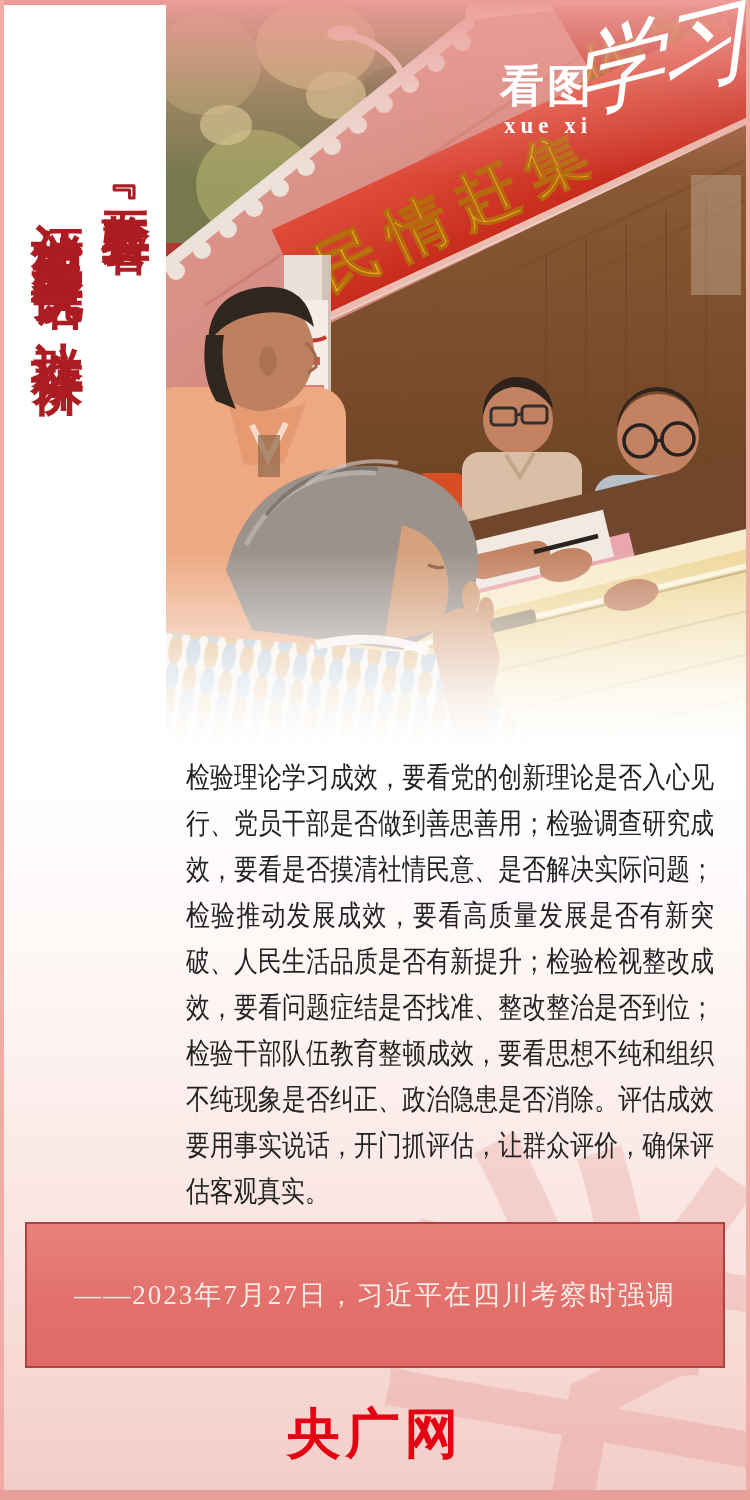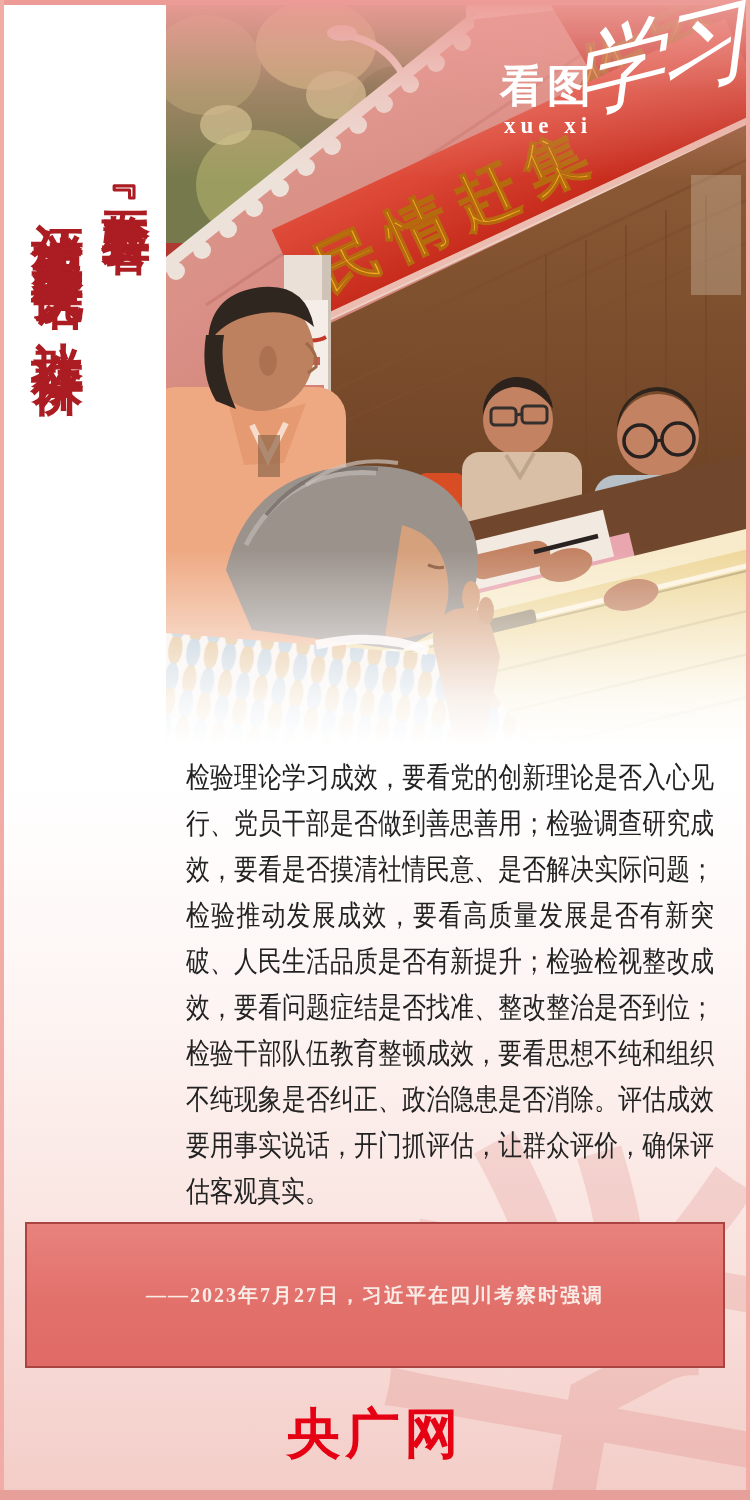--- a/index.html
+++ b/index.html
@@ -50,21 +50,21 @@
     font-size:29px;line-height:46px;color:#222222;text-align:justify;
     font-family:"Liberation Serif",serif;
   }
 
   
   .quote{
     position:absolute;left:25px;top:1222px;width:700px;height:146px;box-sizing:border-box;
     background:linear-gradient(180deg,#e8827d 0%,#e2706b 55%,#e06b66 100%);
     border:2px solid #a94442;display:flex;align-items:center;justify-content:center;
   }
-  .quote .attr{color:#f9ece6;font-size:20px;font-weight:bold;letter-spacing:2px;}
+  .quote .attr{color:#f9ece6;font-size:27px;font-weight:normal;letter-spacing:2px;}
 
   .footer-logo{
     position:absolute;left:0;top:1398px;width:750px;text-align:center;
     font-size:54px;font-weight:900;color:#e60013;letter-spacing:5px;
     font-family:Liberation Sans, sans-serif;
   }
 </style>
 </head>
 <body>
 

